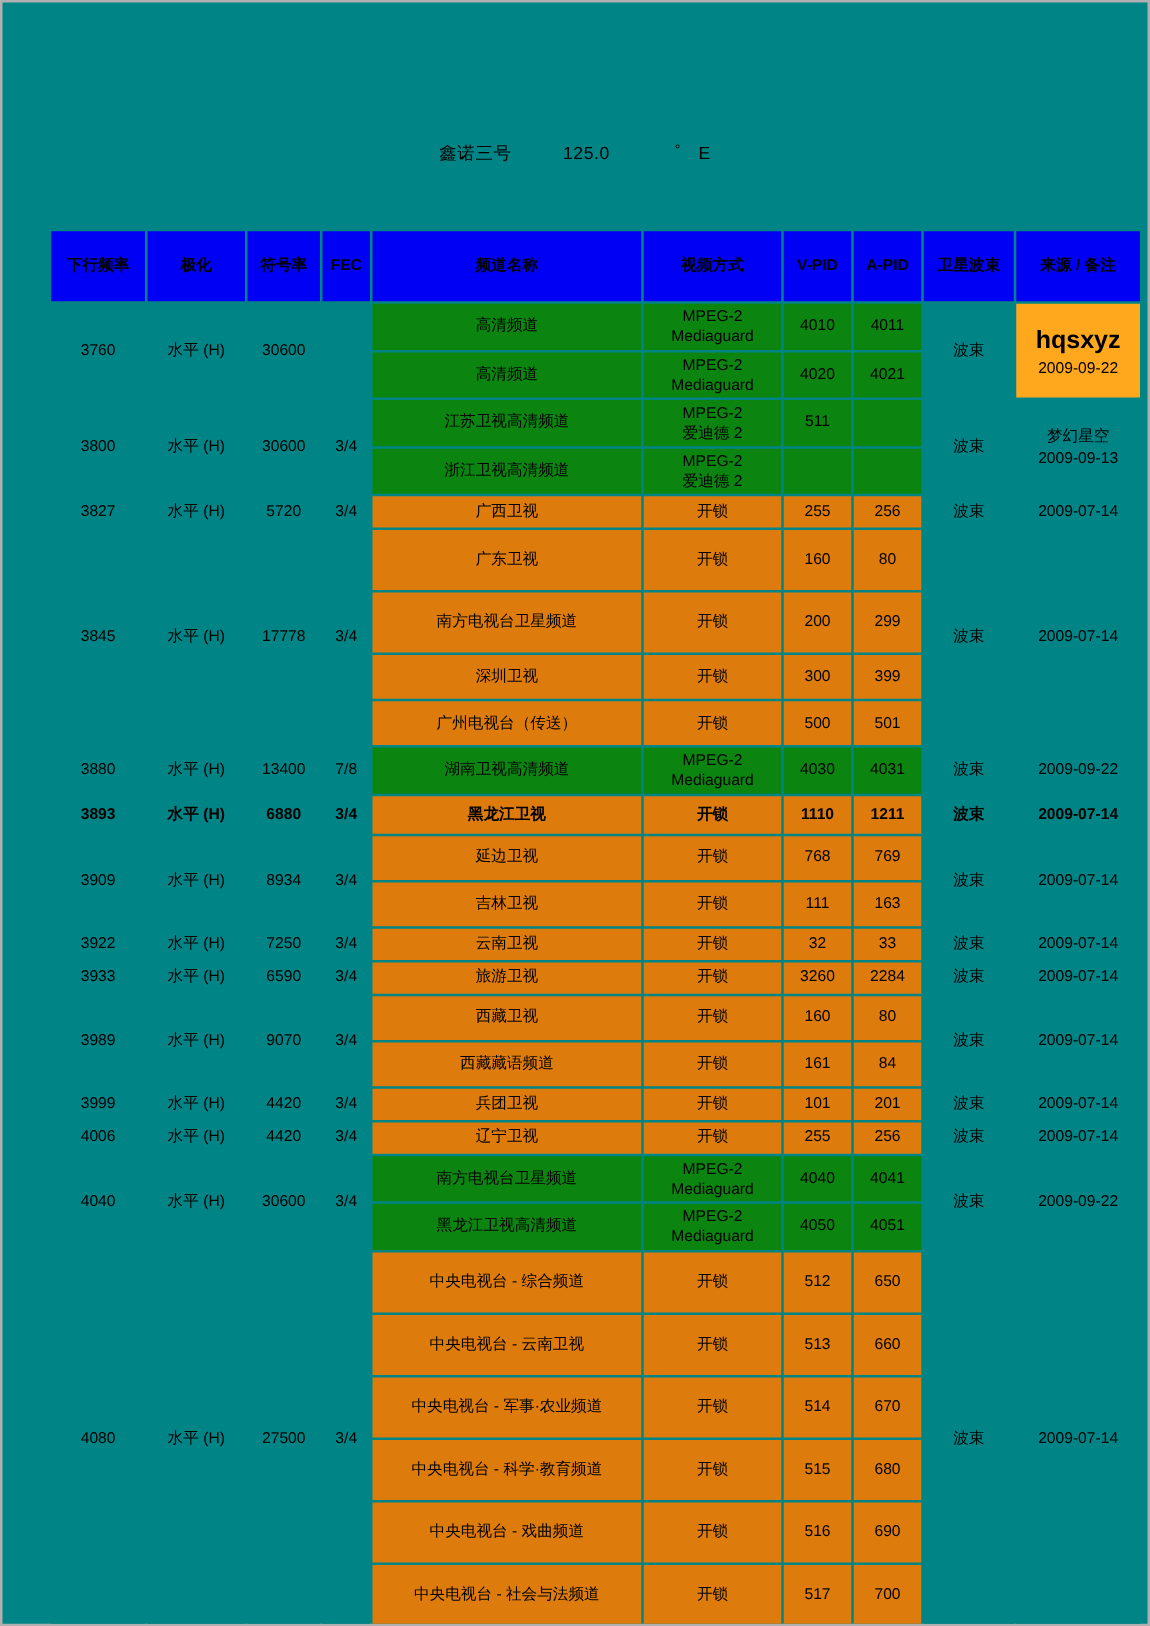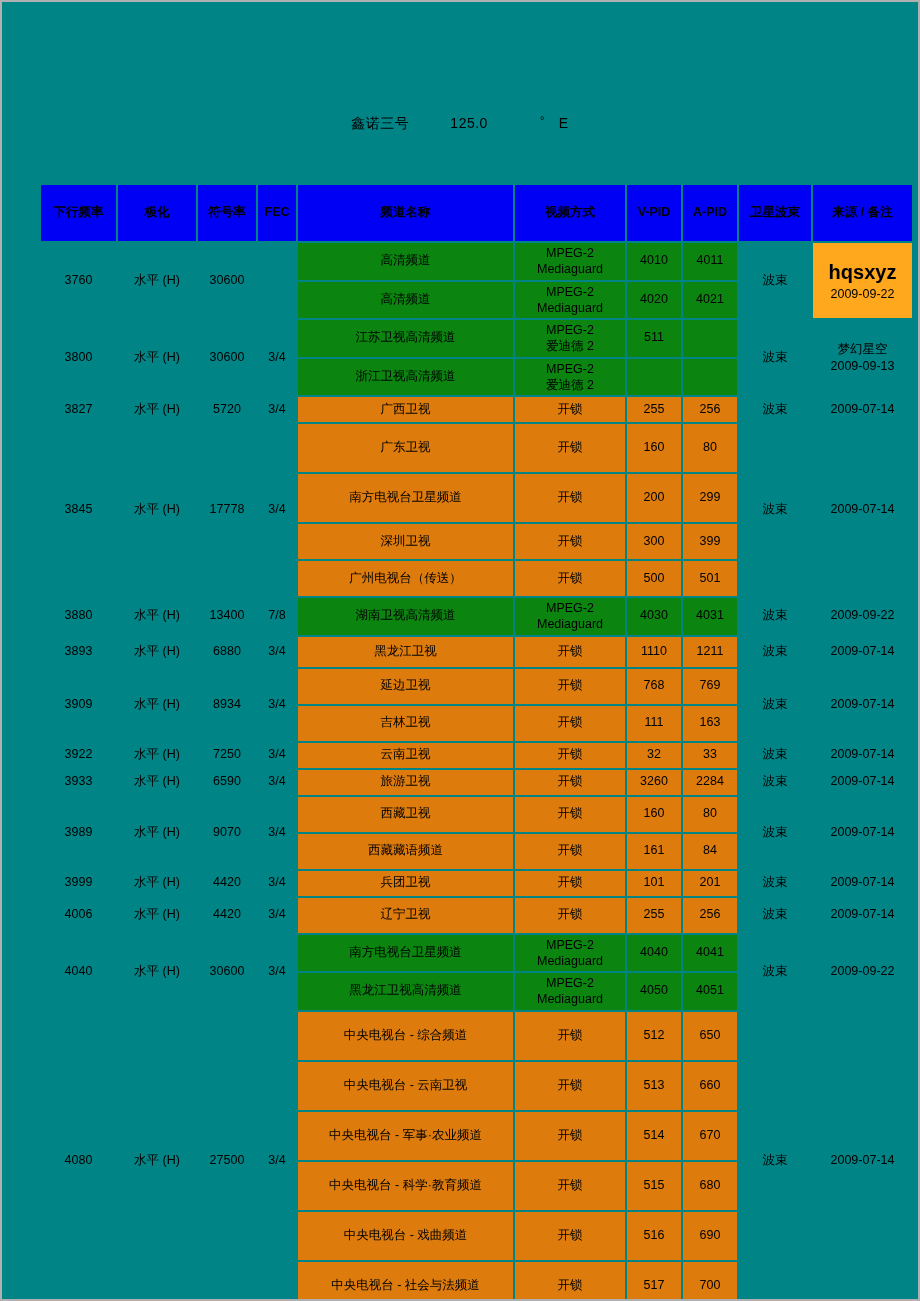--- a/index.html
+++ b/index.html
@@ -221,21 +221,21 @@
             <td class="teal" rowspan="1">水平 (H)</td>
             <td class="teal" rowspan="1">13400</td>
             <td class="teal" rowspan="1">7/8</td>
             <td class="green chan">湖南卫视高清频道</td>
             <td class="green"><span class="vmode"><span class="l1">MPEG-2</span><span class="l2">Mediaguard</span></span></td>
             <td class="green">4030</td>
             <td class="green">4031</td>
             <td class="teal" rowspan="1">波束</td>
             <td class="teal src" rowspan="1">2009-09-22</td>
           </tr>
-          <tr style="height: 30px;">
+          <tr style="height: 30px; font-weight: bold;">
             <td class="teal" rowspan="1">3893</td>
             <td class="teal" rowspan="1">水平 (H)</td>
             <td class="teal" rowspan="1">6880</td>
             <td class="teal" rowspan="1">3/4</td>
             <td class="orange chan">黑龙江卫视</td>
             <td class="orange">开锁</td>
             <td class="orange">1110</td>
             <td class="orange">1211</td>
             <td class="teal" rowspan="1">波束</td>
             <td class="teal src" rowspan="1">2009-07-14</td>
@@ -305,21 +305,21 @@
             <td class="teal" rowspan="1">水平 (H)</td>
             <td class="teal" rowspan="1">4420</td>
             <td class="teal" rowspan="1">3/4</td>
             <td class="orange chan">兵团卫视</td>
             <td class="orange">开锁</td>
             <td class="orange">101</td>
             <td class="orange">201</td>
             <td class="teal" rowspan="1">波束</td>
             <td class="teal src" rowspan="1">2009-07-14</td>
           </tr>
-          <tr style="height: 35px;">
+          <tr style="height: 25px;">
             <td class="teal" rowspan="1">4006</td>
             <td class="teal" rowspan="1">水平 (H)</td>
             <td class="teal" rowspan="1">4420</td>
             <td class="teal" rowspan="1">3/4</td>
             <td class="orange chan">辽宁卫视</td>
             <td class="orange">开锁</td>
             <td class="orange">255</td>
             <td class="orange">256</td>
             <td class="teal" rowspan="1">波束</td>
             <td class="teal src" rowspan="1">2009-07-14</td>

